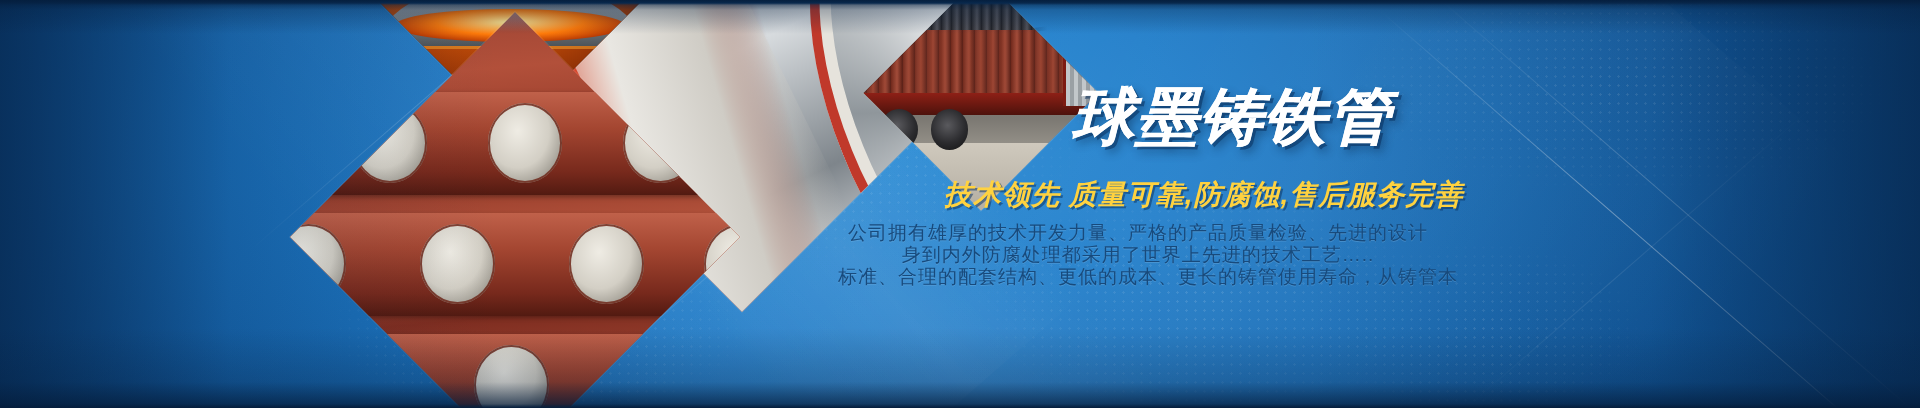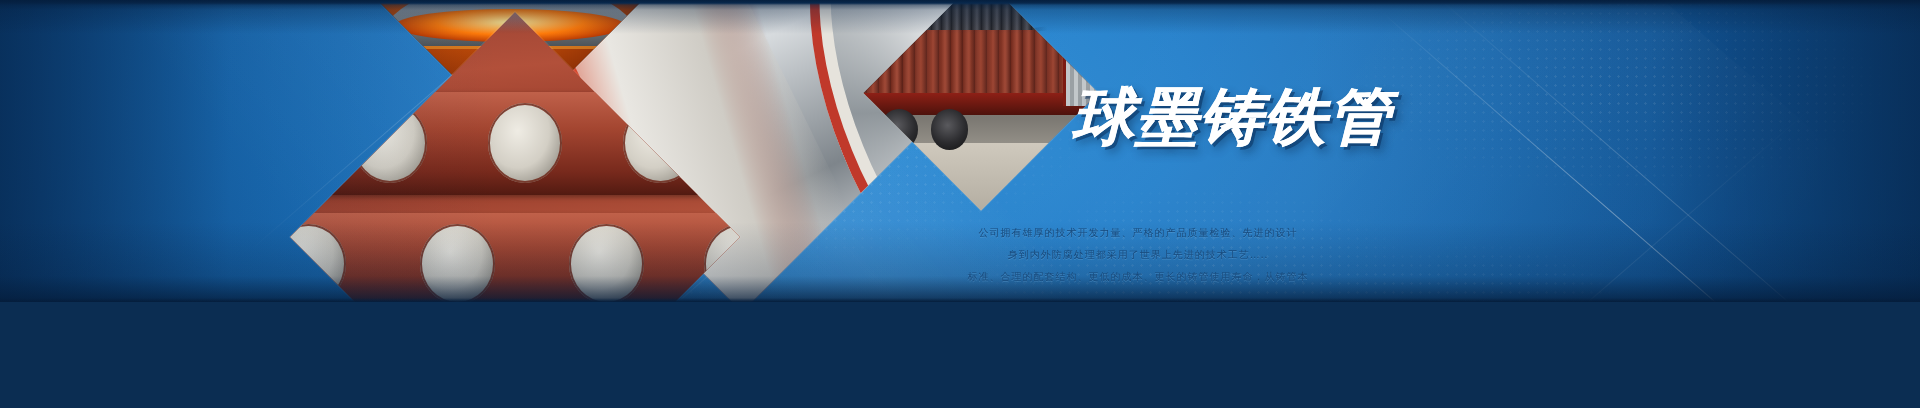--- a/index.html
+++ b/index.html
@@ -7,21 +7,21 @@
     padding: 0;
     background: #0b2d52;
   }
   body {
     font-family: "Liberation Sans", "DejaVu Sans", sans-serif;
   }
 
   #banner {
     position: relative;
     width: 1920px;
-    height: 302px;
+    height: 408px;
     overflow: hidden;
     background: #1a6fb8;
   }
 
   
   .bg-base {
     position: absolute;
     inset: 0;
     background:
       radial-gradient(ellipse 1100px 620px at 46% 34%, #2f8ed6 0%, #2480cb 28%, #1a6cb4 56%, #12589b 78%, #0d4a86 100%);
@@ -298,21 +298,21 @@
     color: #ffd23f;
     text-shadow: 2px 2px 0 rgba(12,52,98,0.55);
     white-space: nowrap;
   }
   .desc {
     position: absolute;
     left: 838px;
     top: 222px;
     width: 600px;
     text-align: center;
-    font-size: 10px;
+    font-size: 19px;
     line-height: 22px;
     letter-spacing: 1px;
     color: #184a7c;
     text-shadow: 0 1px 0 rgba(120,180,225,0.35);
   }
   .desc .ln { display: block; white-space: nowrap; }
   .desc .ln-1 { text-indent: 0; }
 </style>
 </head>
 <body>
@@ -404,19 +404,20 @@
         <div class="wheel w2"></div>
       </div>
     </div>
   </div>
 
   <div class="top-edge"></div>
   <div class="bottom-edge"></div>
   <div class="bg-vignette"></div>
 
   <div class="headline">球墨铸铁管</div>
+  <div class="subhead">技术领先 质量可靠,防腐蚀,售后服务完善</div>
   <div class="desc">
     <span class="ln ln-1">公司拥有雄厚的技术开发力量、严格的产品质量检验、先进的设计</span>
     <span class="ln">身到内外防腐处理都采用了世界上先进的技术工艺…..</span>
     <span class="ln">标准、合理的配套结构、更低的成本、更长的铸管使用寿命，从铸管本</span>
   </div>
 
 </div>
 
 </body></html>

